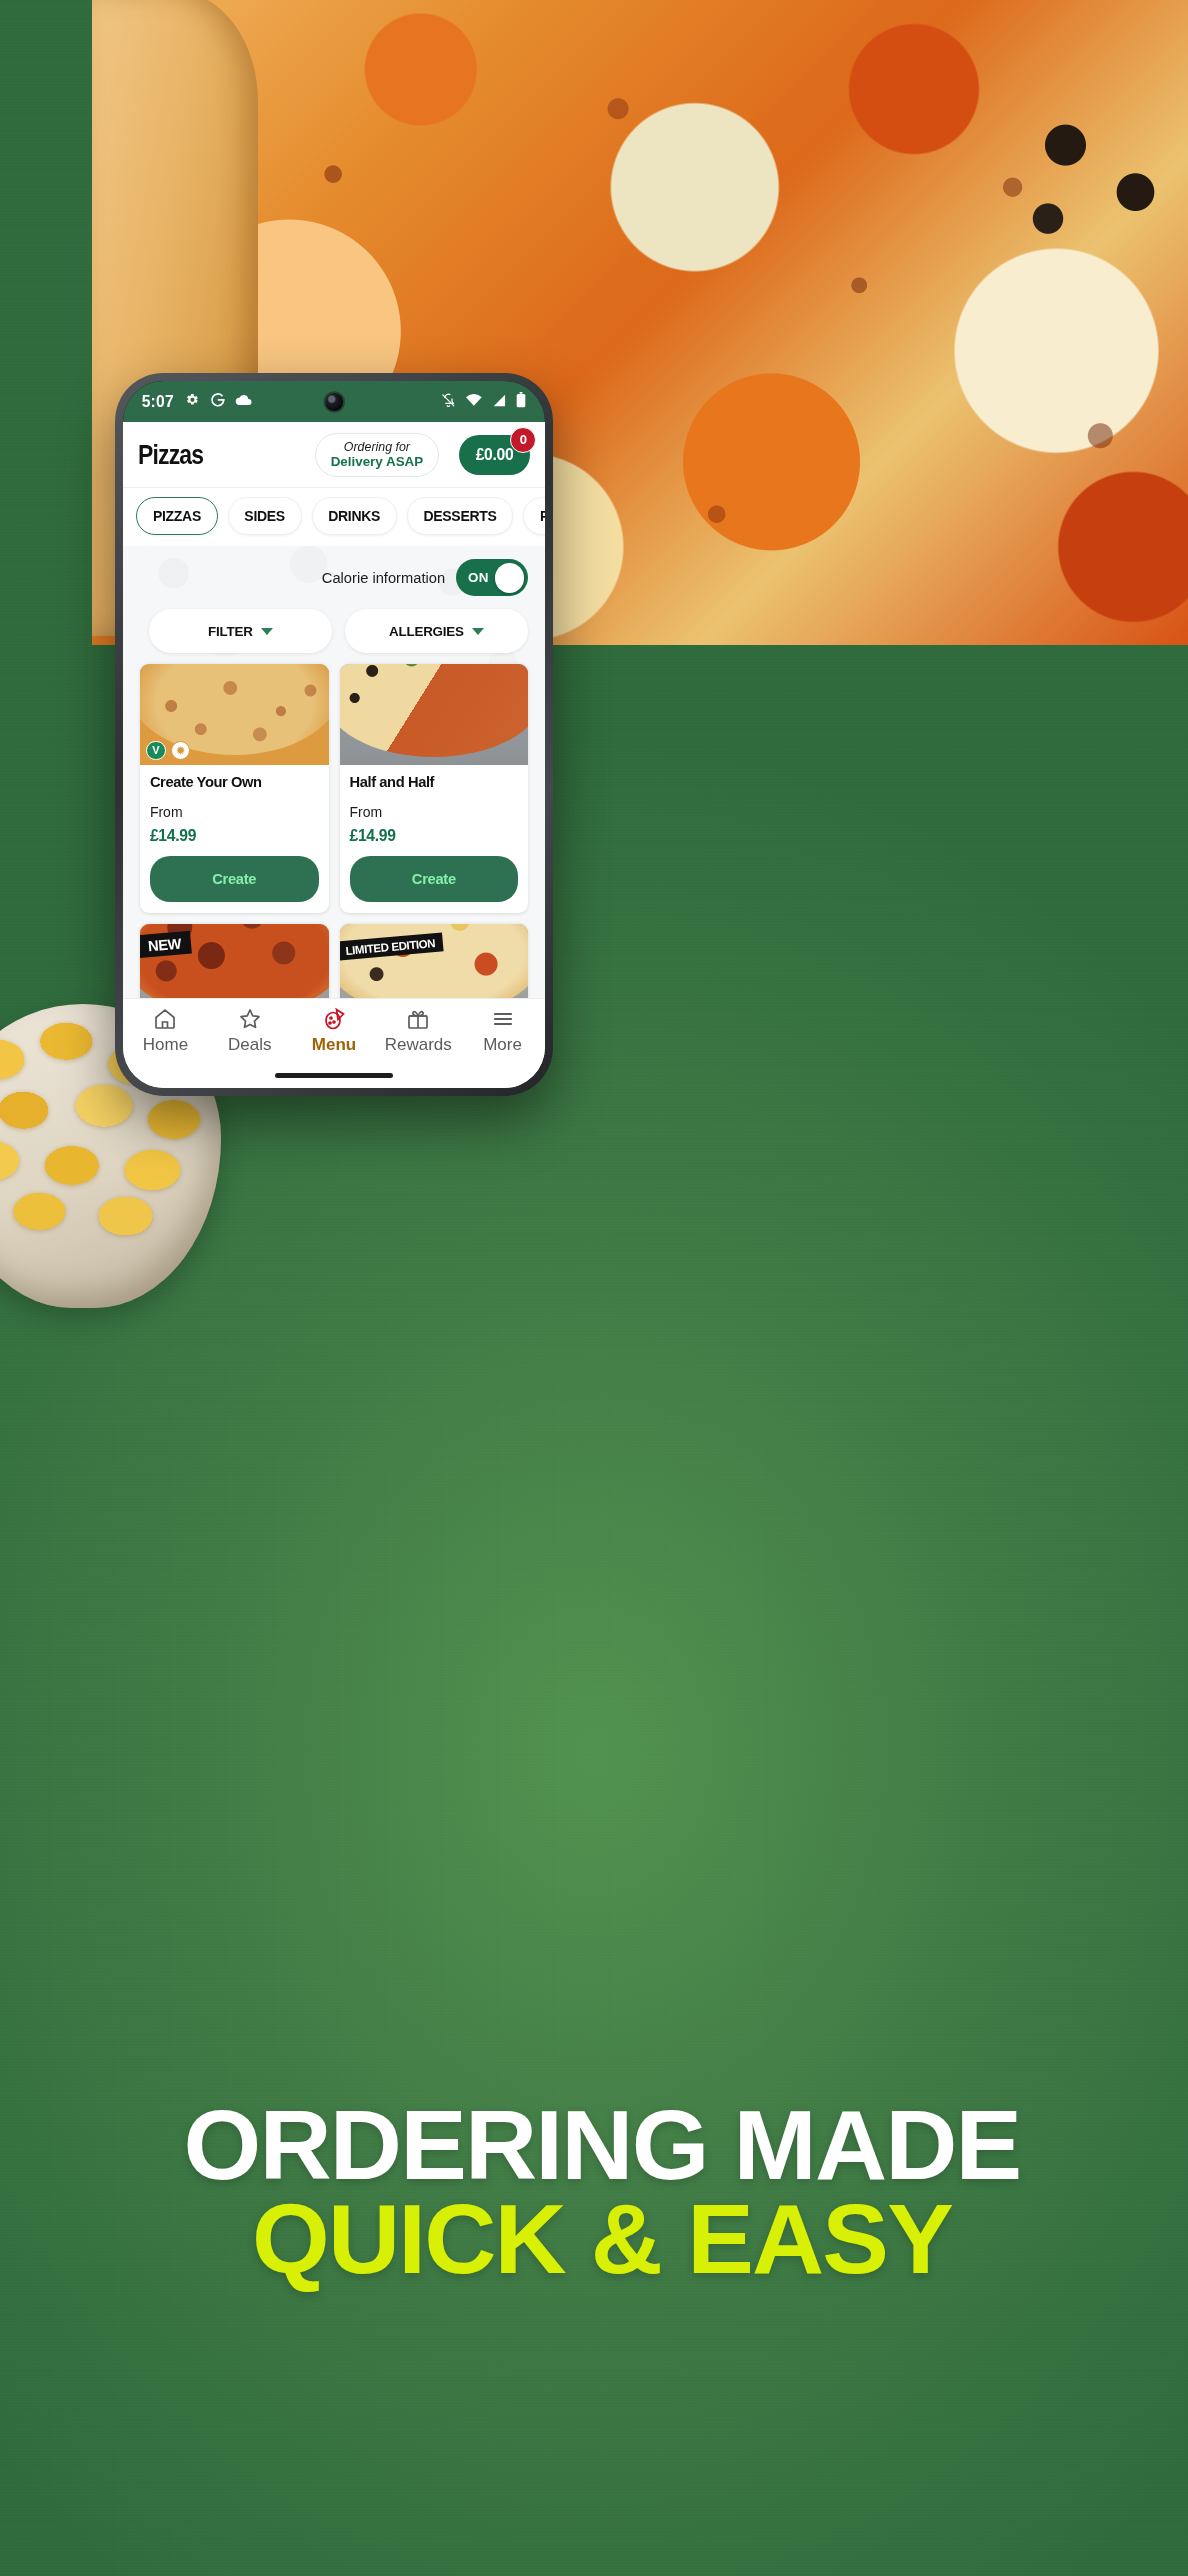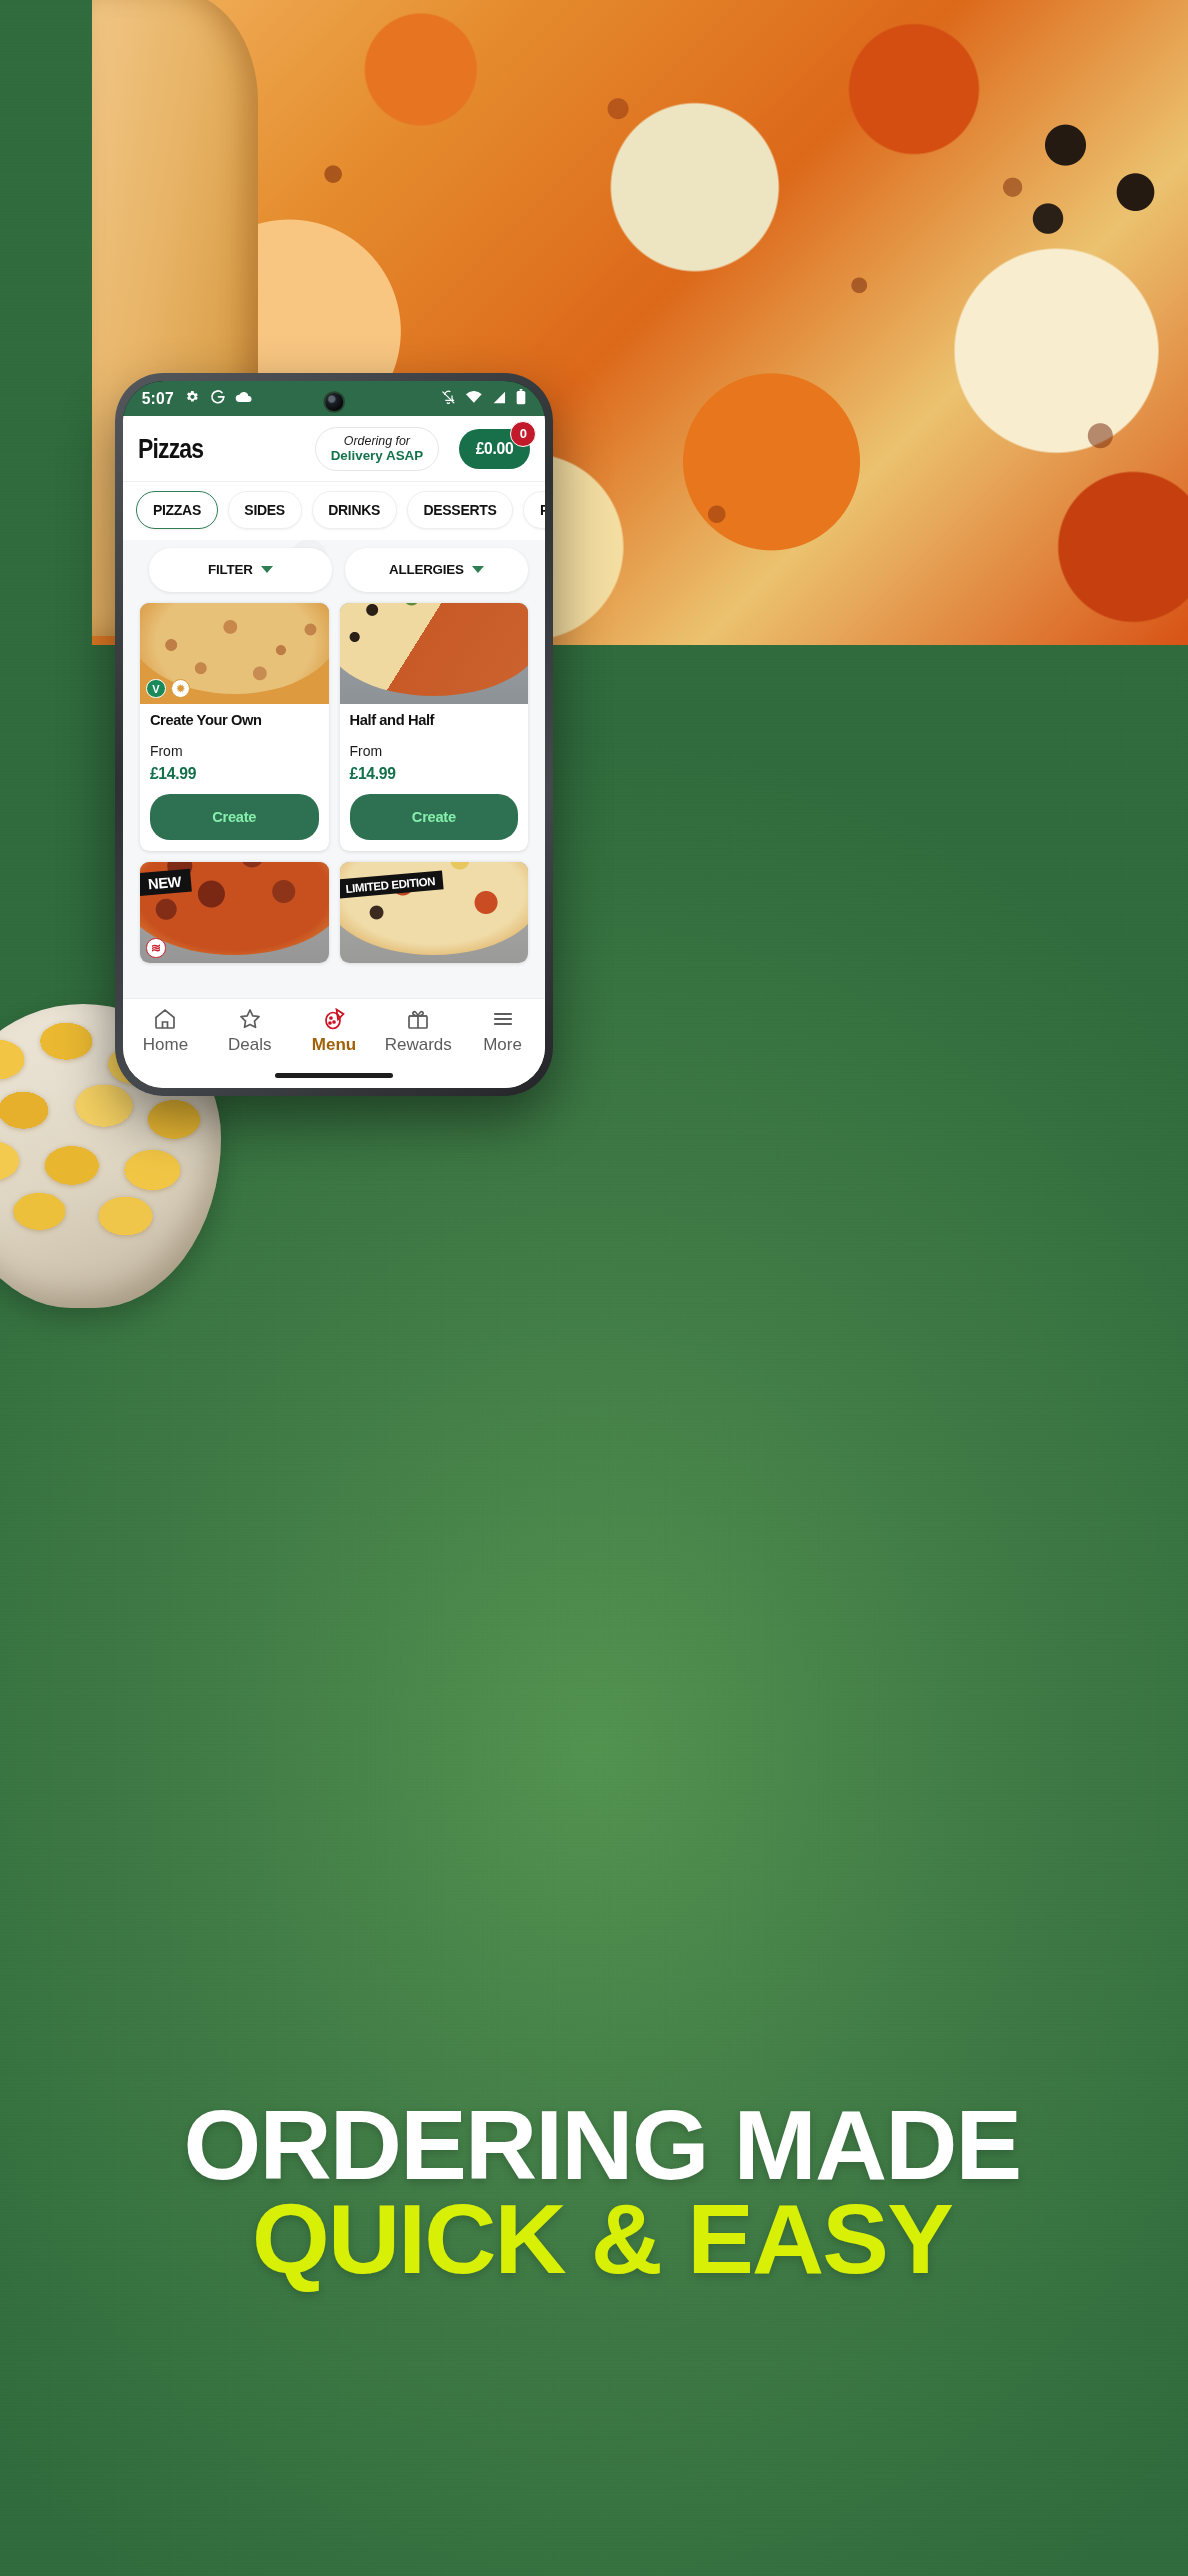--- a/index.html
+++ b/index.html
@@ -104,21 +104,21 @@
     background:#0a0a0a; position:relative;
     display:flex; flex-direction:column;
   }
   #side-btn{
     position:absolute; left:112px; top:645px; width:4.6px; height:50px;
     background:linear-gradient(90deg,#3a3d40,#202225); border-radius:2.8px 0 0 2.8px;
   }
 
   
   #statusbar{
-    height:35px; background:#2e6b4a; color:#fff;
+    height:41px; background:#2e6b4a; color:#fff;
     display:flex; align-items:center; padding:0 18.4px;
     flex:0 0 auto; position:relative;
   }
   #statusbar .left{ display:flex; align-items:center; gap:10px; }
   #statusbar .right{ display:flex; align-items:center; gap:10px; margin-left:auto; }
   #clock{ font-size:15.7px; font-weight:700; letter-spacing:0.2px; }
   .sicon{ display:inline-block; }
   #punch{
     position:absolute; left:50%; top:12px; transform:translateX(-50%);
     width:17.5px; height:17.5px; border-radius:50%;
@@ -413,20 +413,27 @@
         <div class="cat-tab active">PIZZAS</div>
         <div class="cat-tab">SIDES</div>
         <div class="cat-tab">DRINKS</div>
         <div class="cat-tab">DESSERTS</div>
         <div class="cat-tab">PAPA</div>
       </div>
 
       <div id="scroll">
         <div id="scroll-pattern"></div>
 
+        <div id="calorie-row">
+          <div id="calorie-label">Calorie information</div>
+          <div id="calorie-toggle">
+            <span class="txt">ON</span>
+            <span class="knob"></span>
+          </div>
+        </div>
 
         <div id="filter-row">
           <div class="filter-btn">
             <span>FILTER</span>
             <span class="chev"></span>
           </div>
           <div class="filter-btn">
             <span>ALLERGIES</span>
             <span class="chev"></span>
           </div>

